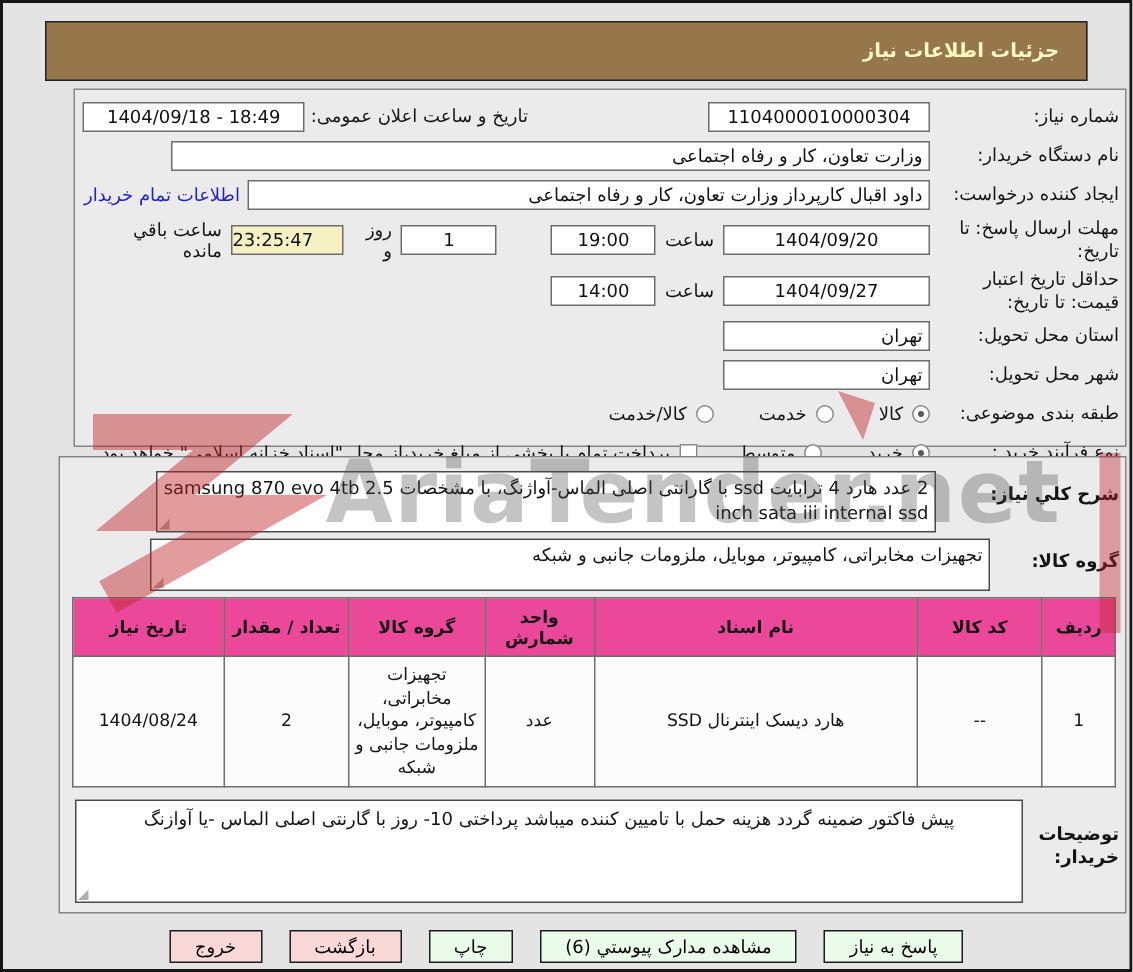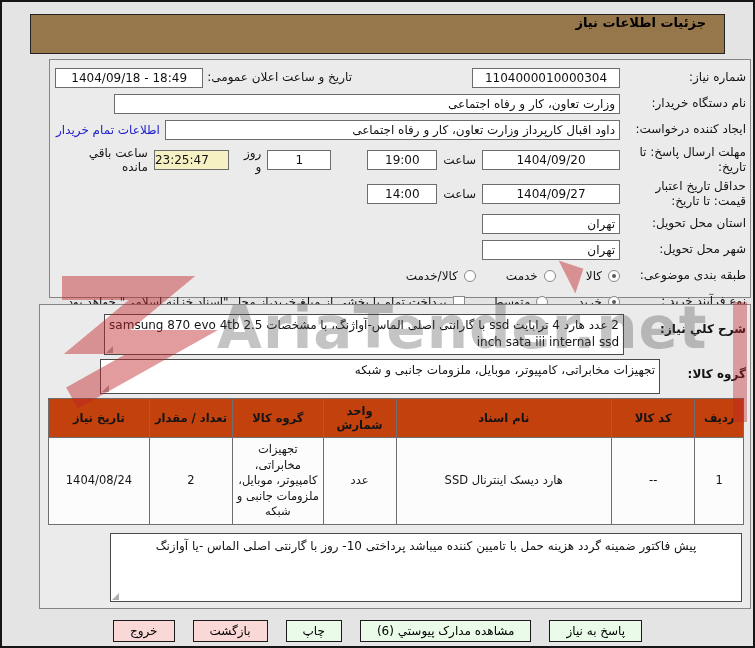--- a/index.html
+++ b/index.html
@@ -1,21 +1,21 @@
 <!DOCTYPE html>
 <html lang="fa" dir="rtl"><head>
 <meta charset="utf-8">
 <style>
   * { box-sizing: border-box; margin: 0; padding: 0; }
   html,body { width:755px; height:648px; }
   body { font-family:"DejaVu Sans","Liberation Sans",sans-serif; font-size:12px; color:#141414; }
   .page { position:relative; width:755px; height:648px; background:#e4e4e4; border:2px solid #161616; overflow:hidden; }
 
   .titlebar { position:absolute; top:12px; left:28px; right:28px; height:40px; background:#96764b;
-    border:1px solid #222; color:#000000; display:flex; padding:0 18px; font-size:13px; font-weight:bold; }
+    border:1px solid #222; color:#fef9c3; display:flex; align-items:center; padding:0 18px; font-size:13px; font-weight:bold; }
 
   .box { position:absolute; right:2px; background:#ebebeb; border:1px solid #858585; padding:6px 4px 0 6px; }
   .box1 { top:57px; left:47px; height:239px; }
   .box2 { top:302px; left:37px; height:305px; padding-top:9px; }
 
   .row { display:flex; align-items:center; margin-bottom:3px; min-height:23px; }
   .row.tall { min-height:31px; }
   .lbl { width:126px; flex:none; text-align:right; padding-left:4px; line-height:1.2; }
   .lbl-b { font-weight:bold; flex:none; text-align:right; line-height:1.25; }
 
@@ -39,21 +39,21 @@
   .ta { background:#fff; border:1px solid #4a4a4a; padding:2px 4px; line-height:1.45; overflow:hidden; position:relative; }
   .ta:after { content:""; position:absolute; left:1px; bottom:1px; width:0; height:0;
     border-bottom:7px solid #9a9a9a; border-right:7px solid transparent; transform:scaleX(-1); opacity:.8; }
   .ta1 { width:520px; height:41px; margin-right:26px; text-align:right; }
   .ta2 { width:560px; height:35px; margin-right:26px; text-align:right; }
   .ta3 { width:632px; height:69px; margin-right:4px; text-align:center; padding-top:4px; }
   .desc-row { display:flex; align-items:flex-start; margin-bottom:4px; }
   .sec-title { font-weight:bold; margin:7px 2px 7px; }
 
   table { width:calc(100% - 4px); margin:2px 2px 8px; border-collapse:collapse; table-layout:fixed; }
-  th { background:#c2410c; font-weight:bold; font-size:11.5px; padding:5px 2px; border:1px solid #6e6e6e; text-align:center; }
+  th { background:#ec4899; font-weight:bold; font-size:11.5px; padding:5px 2px; border:1px solid #6e6e6e; text-align:center; }
   td { background:#fcfcfc; font-size:11.5px; padding:4px 3px; border:1px solid #6e6e6e; text-align:center; vertical-align:middle; line-height:1.35; }
   th:nth-child(1),td:nth-child(1){width:7%}   th:nth-child(2),td:nth-child(2){width:12%}
   th:nth-child(3),td:nth-child(3){width:31%}  th:nth-child(4),td:nth-child(4){width:10.5%}
   th:nth-child(5),td:nth-child(5){width:13%}  th:nth-child(6),td:nth-child(6){width:12%}
   th:nth-child(7),td:nth-child(7){width:14.5%}
 
   .btnrow { position:absolute; top:618px; left:0; right:0; display:flex; justify-content:center; gap:18px; }
   .btn { height:22px; padding:0 16px; border:1px solid #1b1b1b; font:12px "DejaVu Sans","Liberation Sans",sans-serif; cursor:pointer; }
   .btn.green { background:#eafbea; }
   .btn.pink { background:#fbd8d8; }
@@ -189,20 +189,21 @@
             <td>هارد دیسک اینترنال SSD</td>
             <td>عدد</td>
             <td>تجهیزات مخابراتی، کامپیوتر، موبایل، ملزومات جانبی و شبکه</td>
             <td>2</td>
             <td>1404/08/24</td>
           </tr>
         </tbody>
     </table>
 
     <div class="desc-row">
+      <span class="lbl-b" style="width:60px;padding-top:16px">توضیحات خریدار:</span>
       <div class="ta ta3">پیش فاکتور ضمینه گردد هزینه حمل با تامیین کننده میباشد پرداختی 10- روز با گارنتی اصلی الماس -یا آوازنگ</div>
     </div>
   </div>
 
   <div class="btnrow" id="btnrow">
       <button class="btn green">پاسخ به نیاز</button>
       <button class="btn green">مشاهده مدارک پیوستي (6)</button>
       <button class="btn green">چاپ</button>
       <button class="btn pink">بازگشت</button>
       <button class="btn pink">خروج</button>

